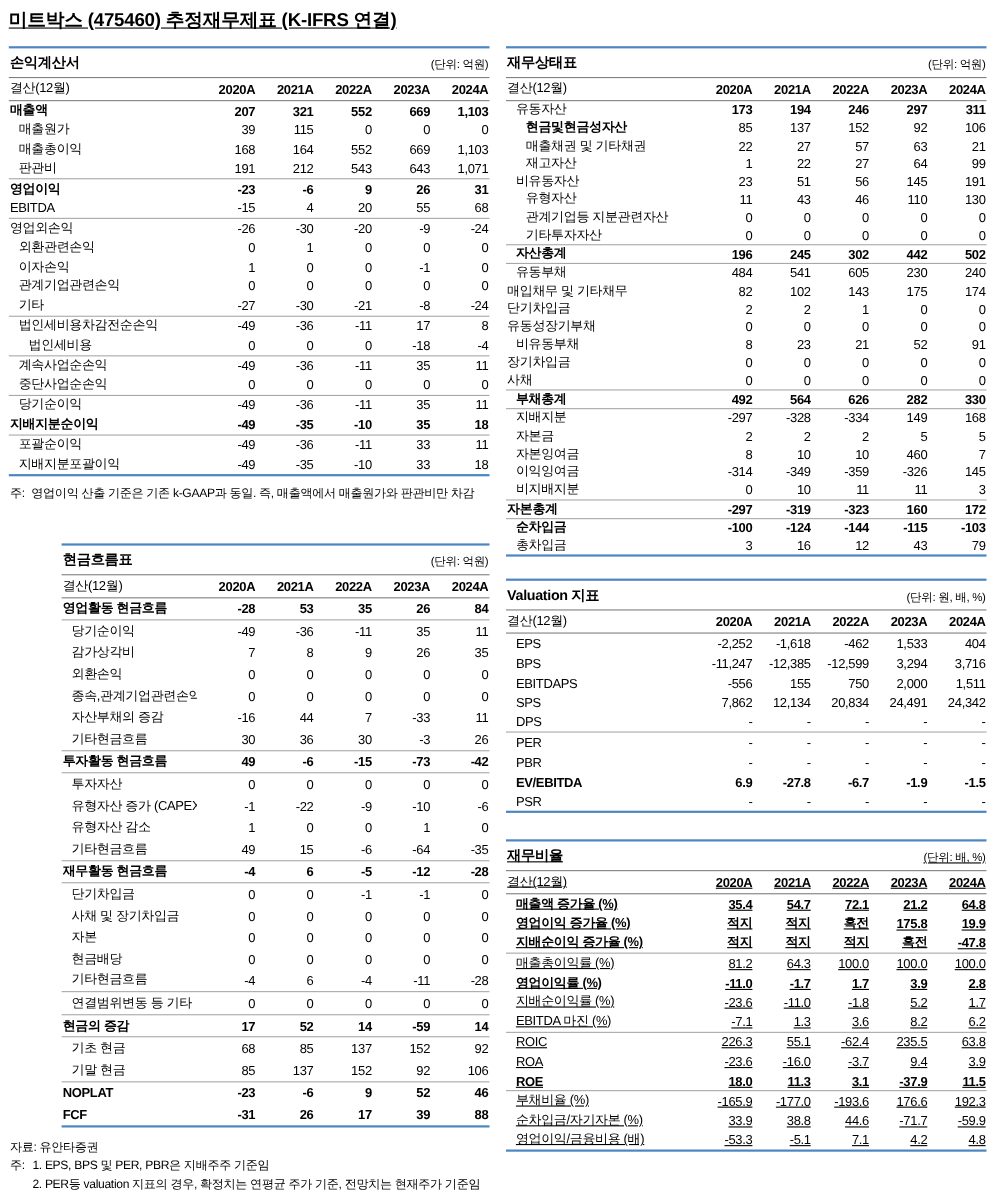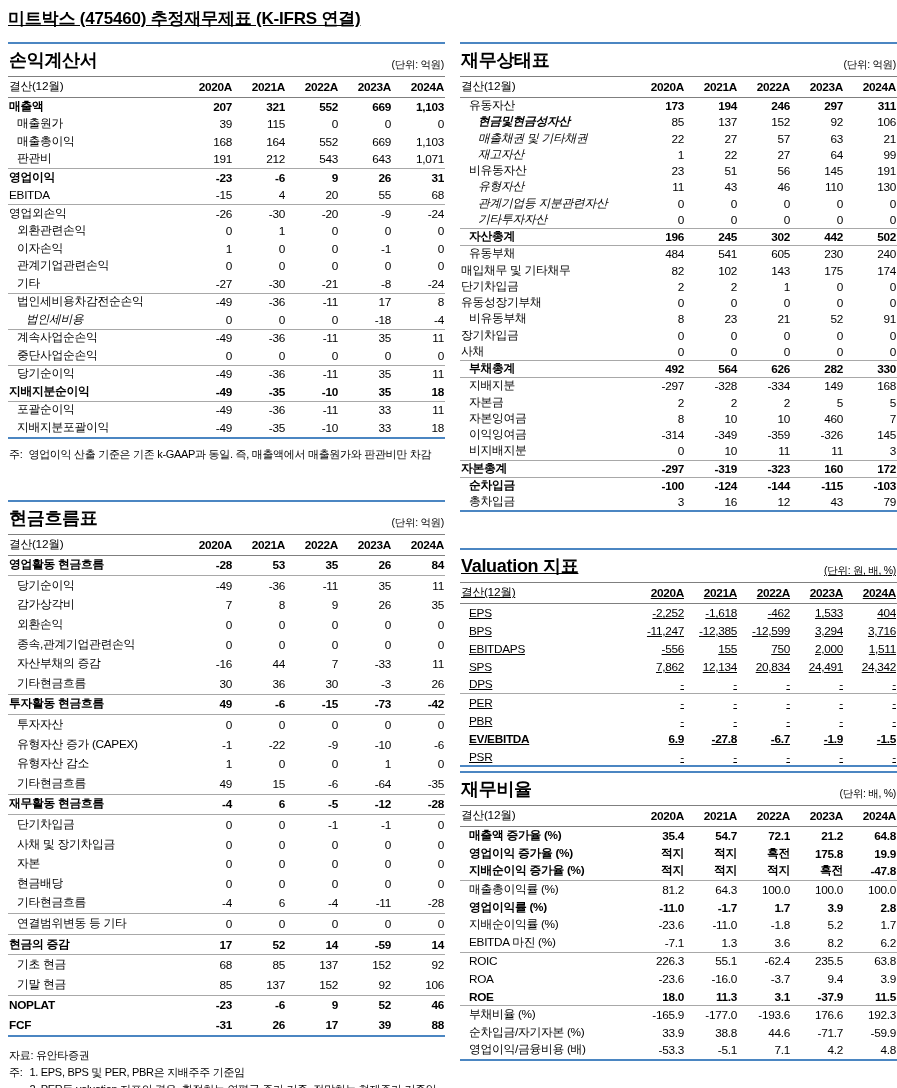--- a/index.html
+++ b/index.html
@@ -3,39 +3,39 @@
 <meta charset="utf-8">
 <style>
   html,body{margin:0;padding:0;background:#fff;}
   body{width:897px;height:1088px;font-family:"Liberation Sans","DejaVu Sans",sans-serif;color:#000;overflow:hidden;}
   .page{padding:5px 8px 0 8px;}
   .page-title{font-size:17px;font-weight:bold;margin:2px 0 12px 0;letter-spacing:-0.2px;text-decoration:underline;}
   .cols{display:flex;gap:15px;align-items:flex-start;}
   .col{width:437px;flex:none;}
   .tbl{border-top:2px solid #4b86c2;border-bottom:2px solid #4b86c2;}
   .tbl-head{display:flex;justify-content:space-between;align-items:flex-end;padding:4px 1px 4px 1px;border-bottom:1px solid #7f7f7f;}
-  .tbl-title{font-weight:bold;font-size:18px;letter-spacing:-0.3px;}
+  .tbl-title{font-weight:bold;font-size:13px;letter-spacing:-0.3px;}
   .tbl-unit{font-size:10.5px;letter-spacing:-0.3px;}
   .row{display:flex;align-items:center;height:var(--rh,17.5px);font-size:11.8px;letter-spacing:-0.3px;padding:0 1px;}
   .row.hdr{height:20px;border-bottom:1px solid #7f7f7f;justify-content:center;}
   .row.hdr .val{font-weight:bold;}
   .row.sep{border-top:1px solid #a8a8a8;}
   .lbl{flex:1;text-align:left;white-space:nowrap;overflow:hidden;}
   .val{width:53px;flex:none;text-align:right;white-space:nowrap;}
   .i1{padding-left:8px;}
-  .i2{padding-left:17px;font-style:italic;}
+  .i2{padding-left:17px;}
   .b{font-weight:bold;}
   .tbl.cashflow{--rh:19.6px;}
   .tbl.balance{--rh:16.25px;}
   .tbl.valuation{--rh:17.8px;}
   .tbl.ratios{--rh:17.6px;}
   .note{font-size:11px;letter-spacing:-0.3px;margin:8px 0 0 1px;display:flex;gap:6px;}
-  .tbl.mt-cf{margin-top:38px;}
-  .tbl.mt-val{margin-top:36px;text-decoration:underline;}
-  .tbl.mt-rat{margin-top:4px;}
+  .tbl.mt-cf{margin-top:38px;margin-left:48px;}
+  .tbl.mt-val{margin-top:20px;}
+  .tbl.mt-rat{margin-top:24px;text-decoration:underline;}
   .foot{font-size:11px;letter-spacing:-0.3px;margin:10px 0 0 1px;line-height:1.55;}
   .fn-row{display:flex;gap:7px;}
   .fn-lines div{white-space:nowrap;}
 </style>
 </head>
 <body>
 
 <div class="page">
   <div class="page-title">미트박스 (475460) 추정재무제표 (K-IFRS 연결)</div>
 

